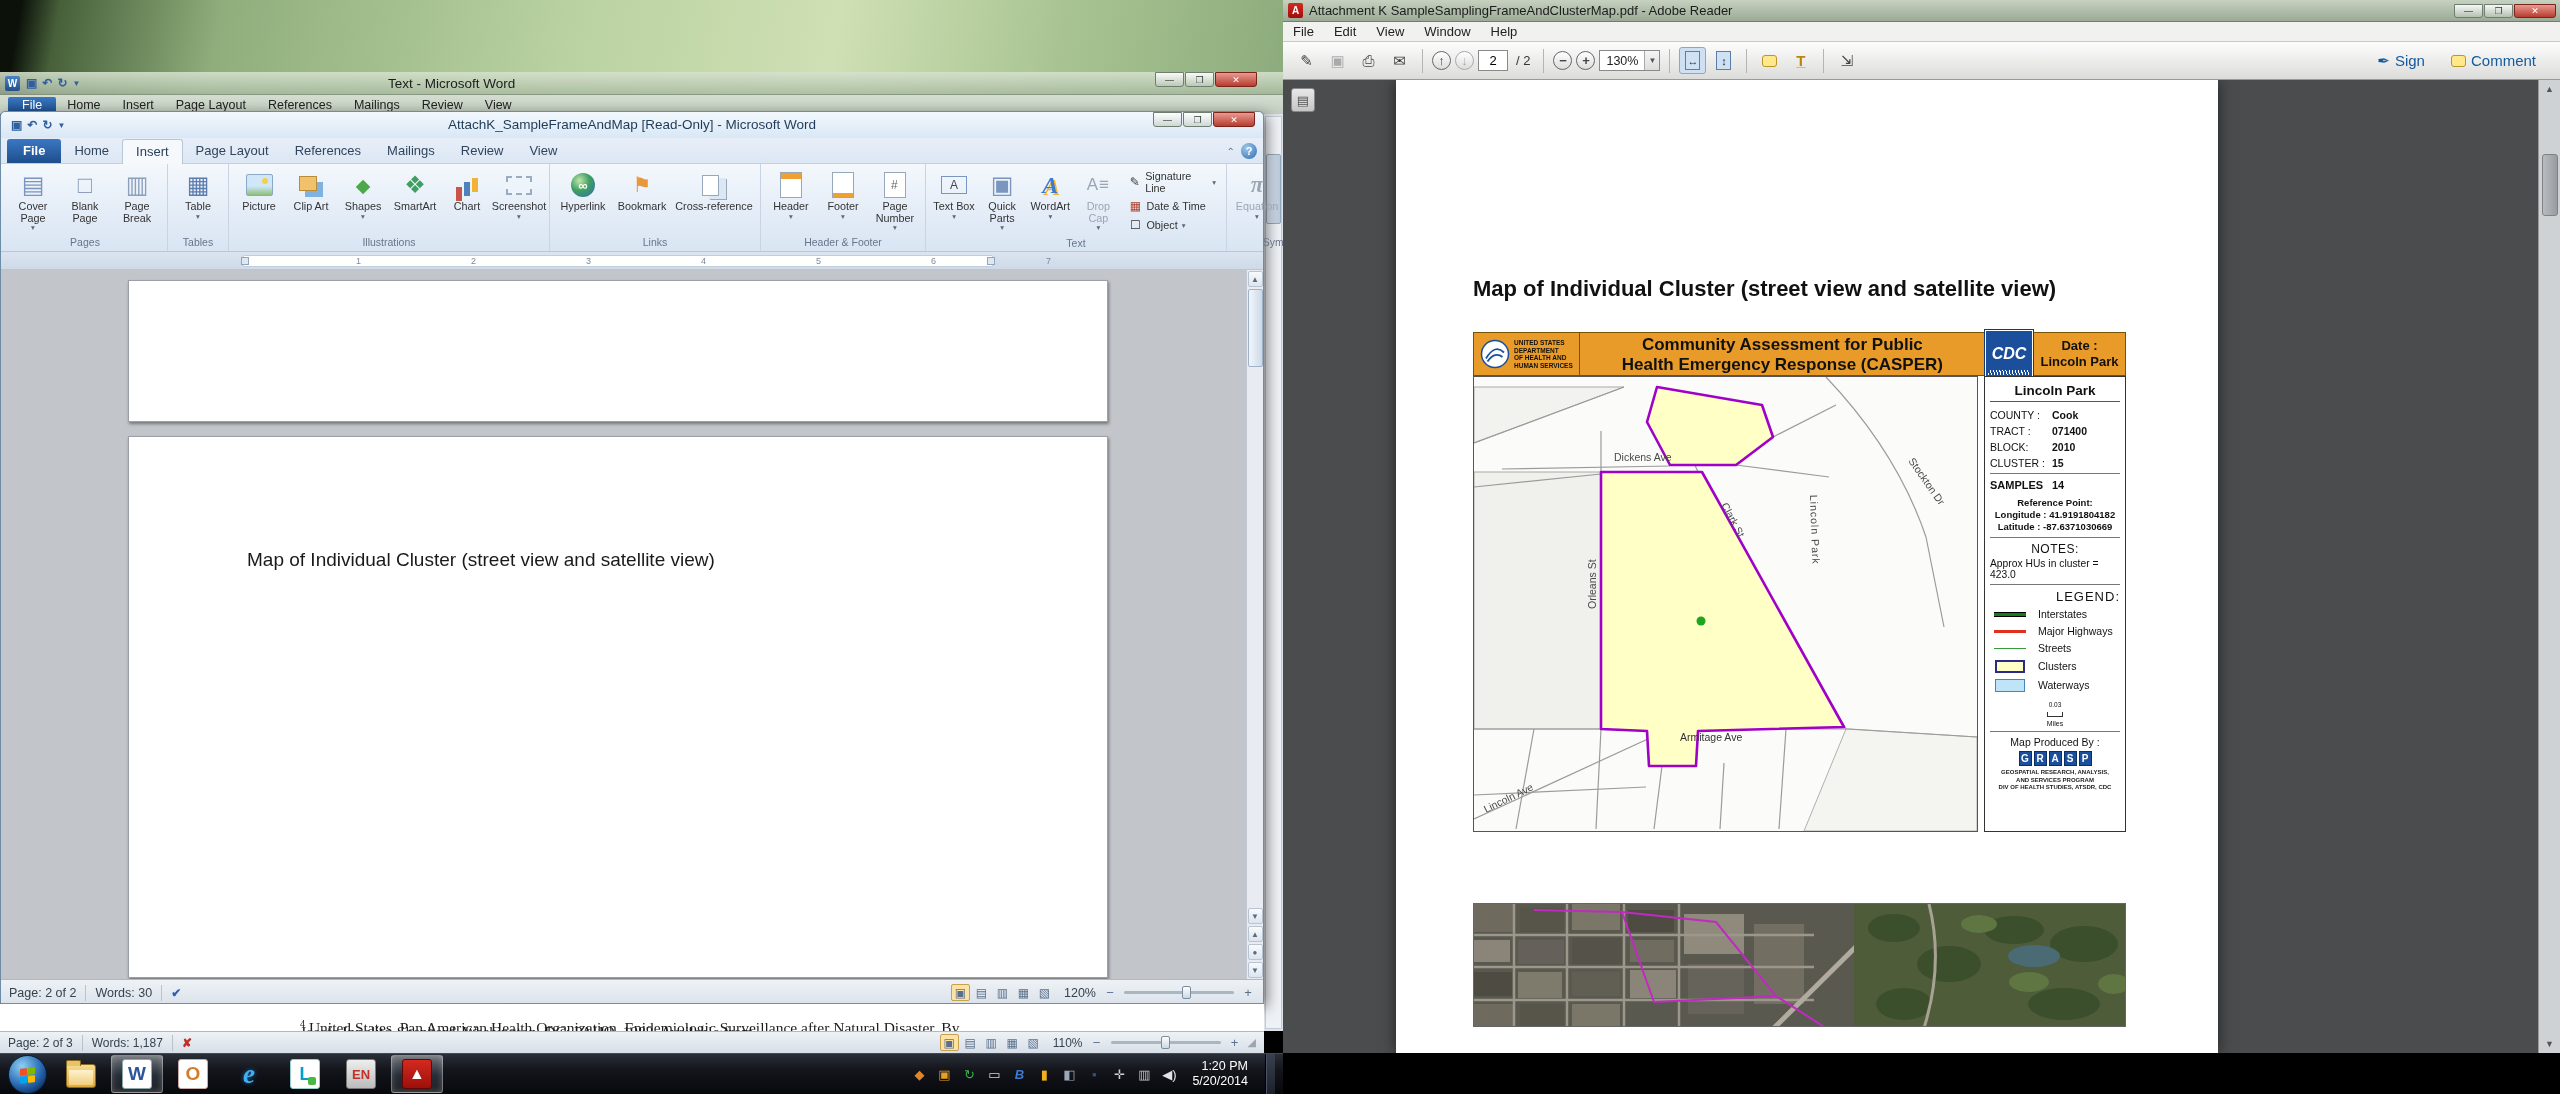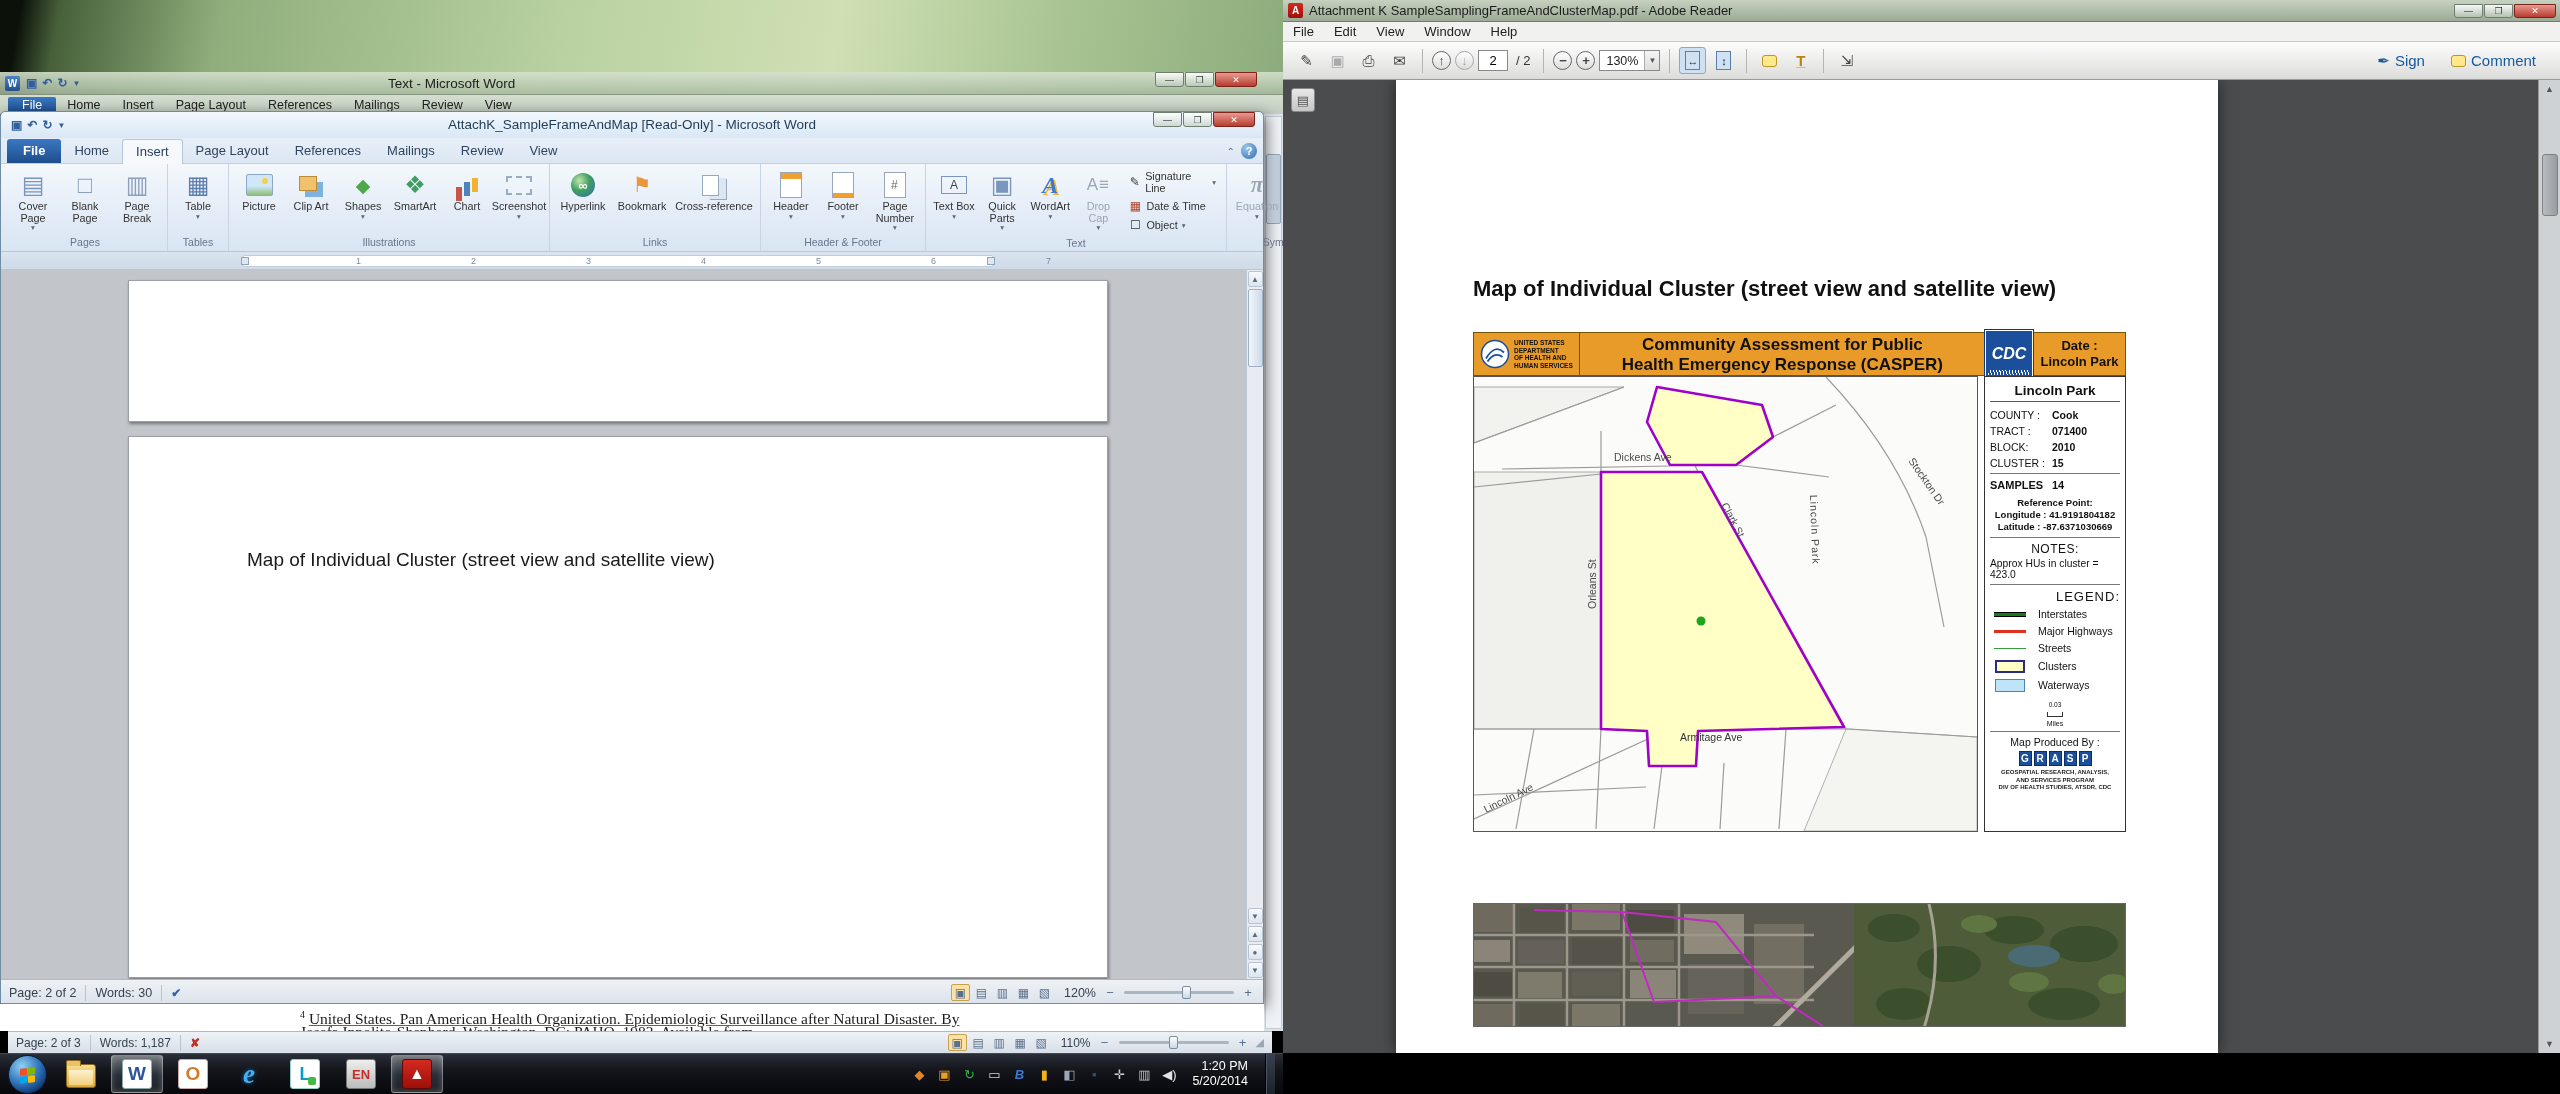--- a/index.html
+++ b/index.html
@@ -97,24 +97,24 @@
   .vic{width:19px;height:17px;font-size:12px;color:#5a708c;display:flex;align-items:center;justify-content:center;border:1px solid transparent;border-radius:2px}
   .vic.on{background:#fbe2a6;border-color:#c7a14c}
   .zoomctl{display:flex;align-items:center;gap:7px}
   .ztrack{width:110px;height:3px;background:#aab6c2;border-radius:2px;position:relative}
   .zthumb{position:absolute;top:-5px;width:9px;height:13px;background:linear-gradient(#fdfefe,#cdd8e4);border:1px solid #7d8da0;border-radius:2px}
   .zpm{font-size:13px;color:#5a708c;width:14px;text-align:center}
   .spellic{font-size:12px;font-weight:bold}
 
   
   #bgdoc{left:0;top:1003px;width:1264px;height:28px;background:#fff;border-top:1px solid #888;overflow:hidden;font-family:"Liberation Serif",serif;font-size:15.5px;color:#1c1c1c}
-  #bgdoc .l1{position:absolute;left:300px;top:5px}
+  #bgdoc .l1{position:absolute;left:300px;top:14px}
   #bgdoc .l2{position:absolute;left:300px;top:19px}
   .cite{text-decoration:underline;text-decoration-color:#3a7d3a}
-  #bgstatus{left:8px;top:1031px;width:1264px;height:22px;background:linear-gradient(#eef2f6,#d8dfe8);border-top:1px solid #aeb9c6;font-size:12px;color:#36424f;display:flex;align-items:center;padding:0 8px}
+  #bgstatus{left:0;top:1031px;width:1264px;height:22px;background:linear-gradient(#eef2f6,#d8dfe8);border-top:1px solid #aeb9c6;font-size:12px;color:#36424f;display:flex;align-items:center;padding:0 8px}
   .grip{margin-left:6px;color:#9aa6b2;font-size:11px}
 
   
   #taskbar{left:0;top:1053px;width:1283px;height:41px;background:linear-gradient(#2a2e38,#14161c 38%,#07080c);border-top:1px solid #41485a;display:flex;align-items:center}
   #orb{width:39px;height:39px;border-radius:50%;margin:0 6px 0 8px;background:radial-gradient(circle at 35% 28%,#8fd0f4,#2b6cb5 52%,#0a2c5c 85%);border:1px solid #061c38;position:relative}
   #orb .flag{position:absolute;left:11px;top:12px;display:grid;grid-template-columns:7px 7px;grid-template-rows:7px 7px;gap:1px;transform:skewY(-6deg)}
   #orb .flag i{border-radius:1px}
   .tb-slot{width:52px;height:38px;display:flex;align-items:center;justify-content:center;margin:0 2px;border-radius:3px}
   .tb-active{background:linear-gradient(rgba(255,255,255,.34),rgba(150,190,225,.16) 55%,rgba(255,255,255,.1));border:1px solid rgba(255,255,255,.38);box-shadow:inset 0 0 6px rgba(255,255,255,.25)}
   .appic{width:30px;height:30px;border-radius:3px;display:flex;align-items:center;justify-content:center;font-weight:bold}

